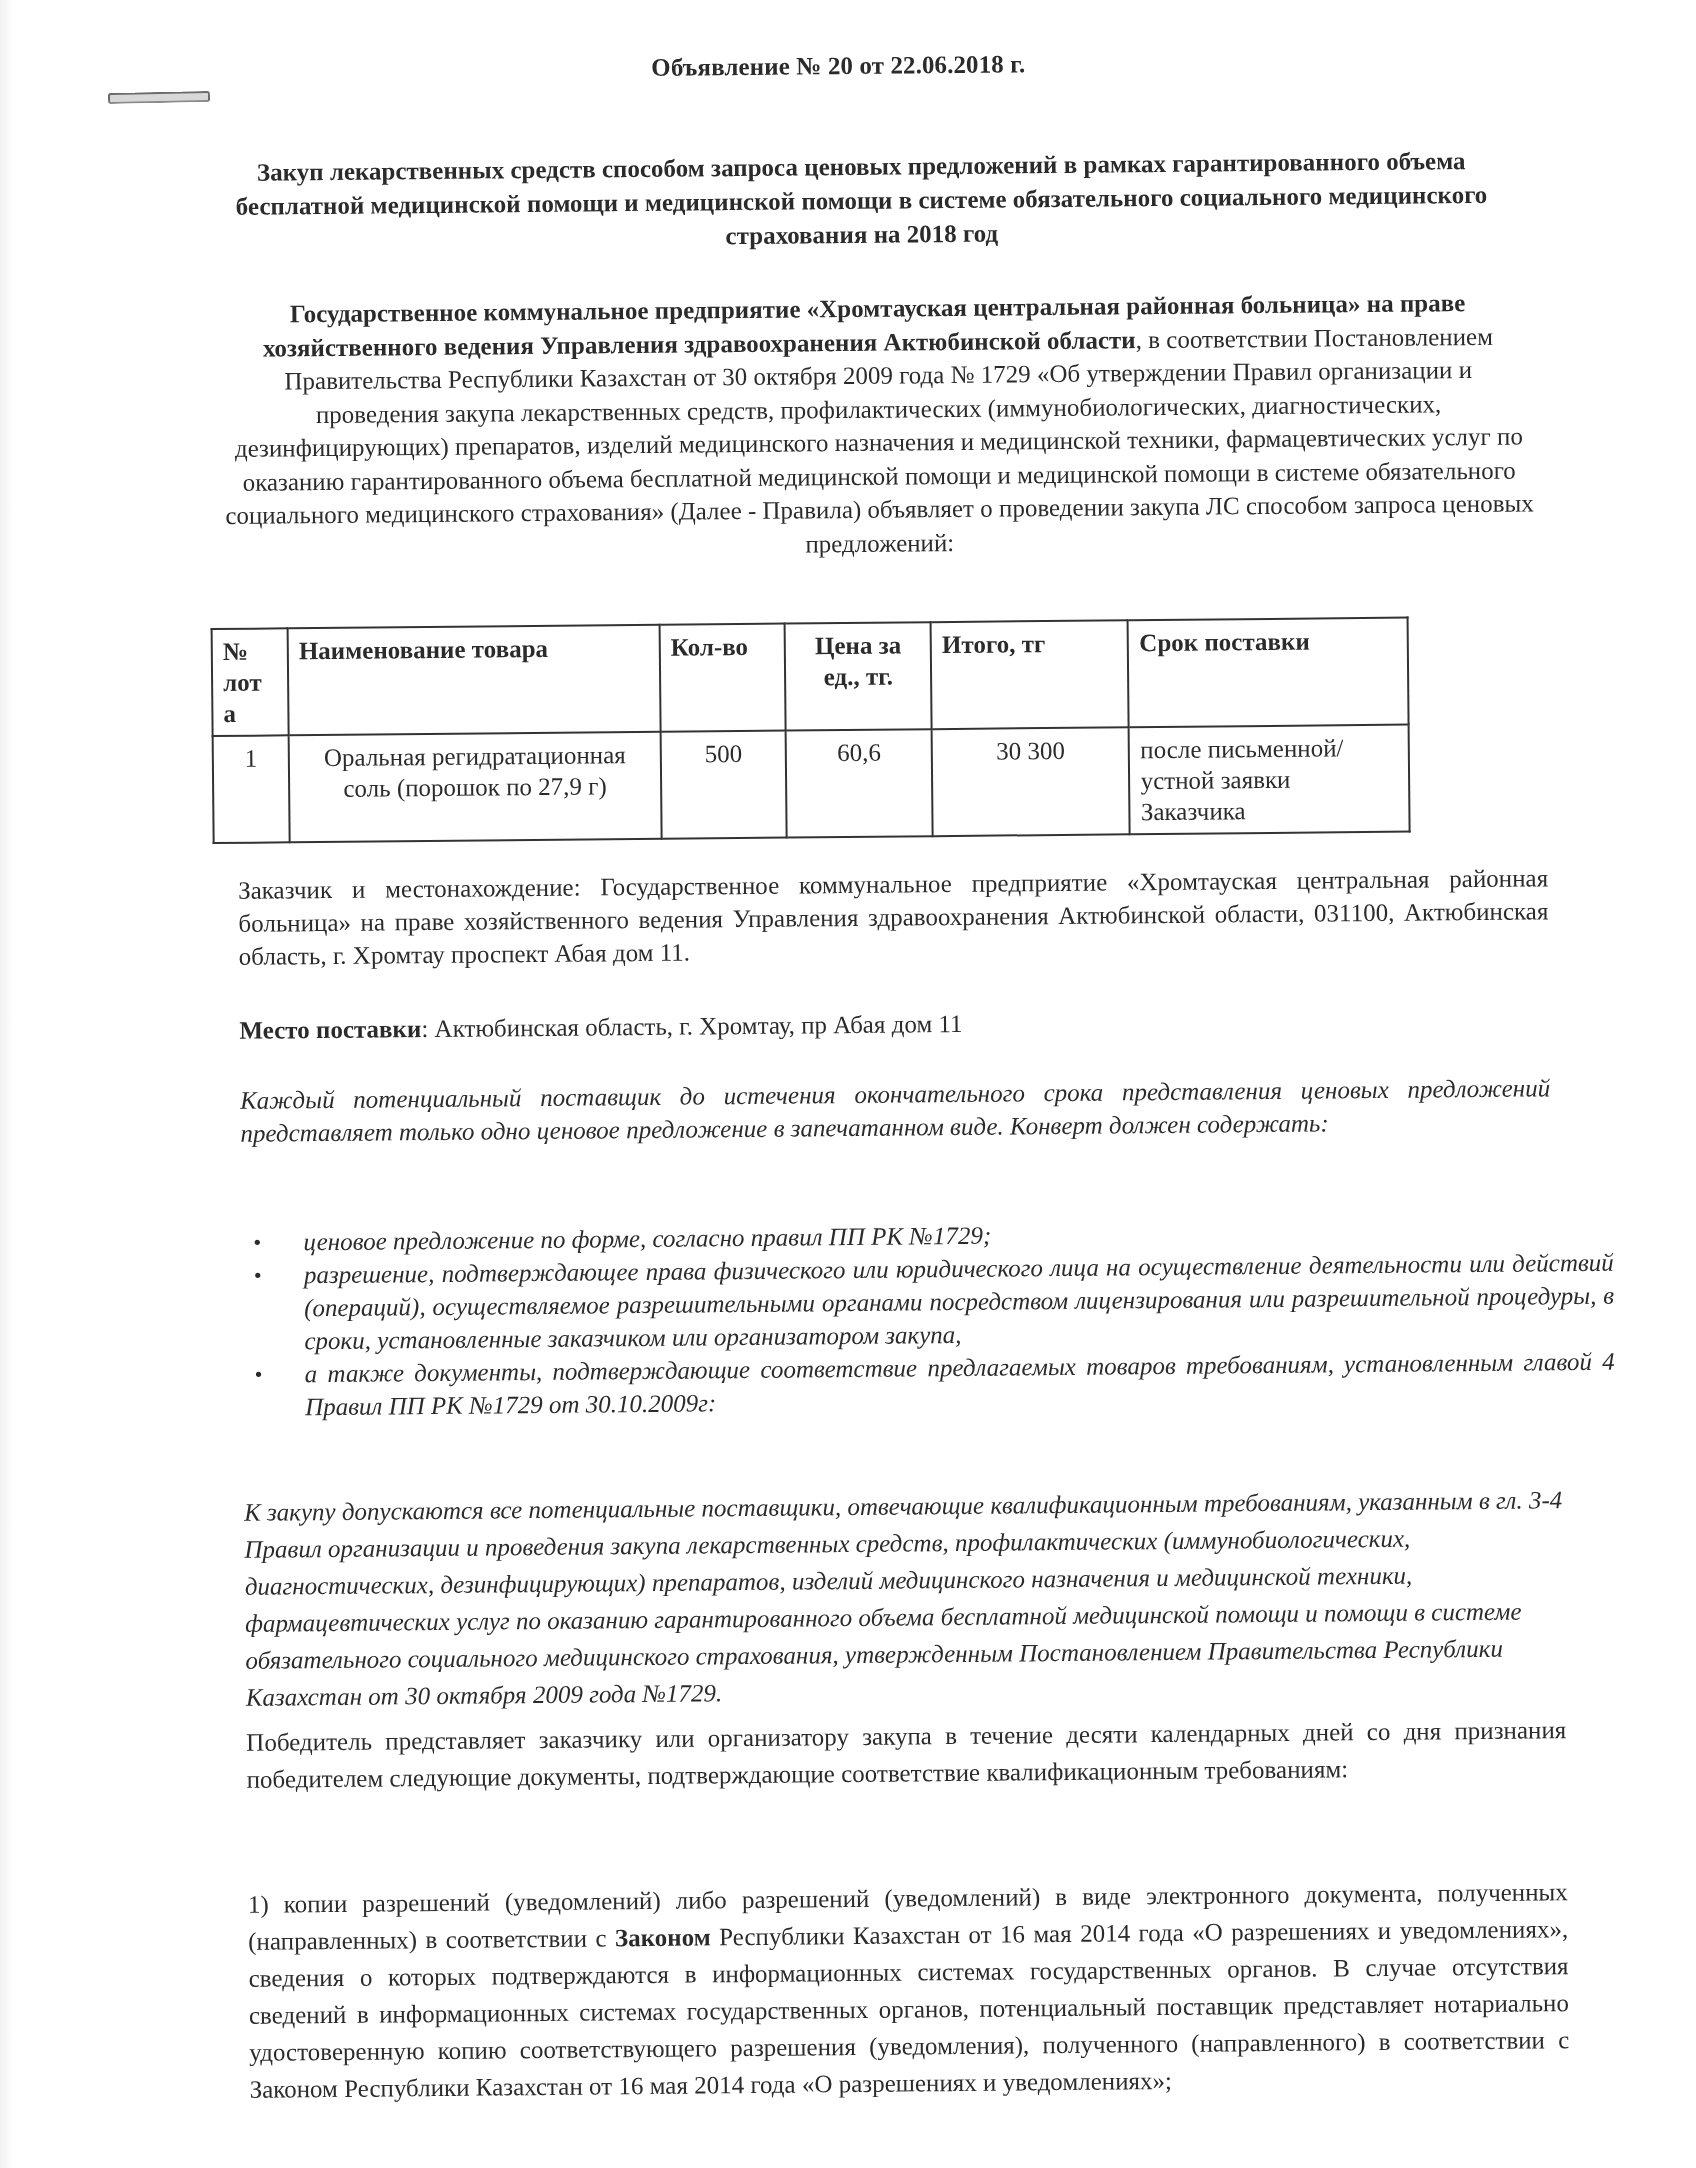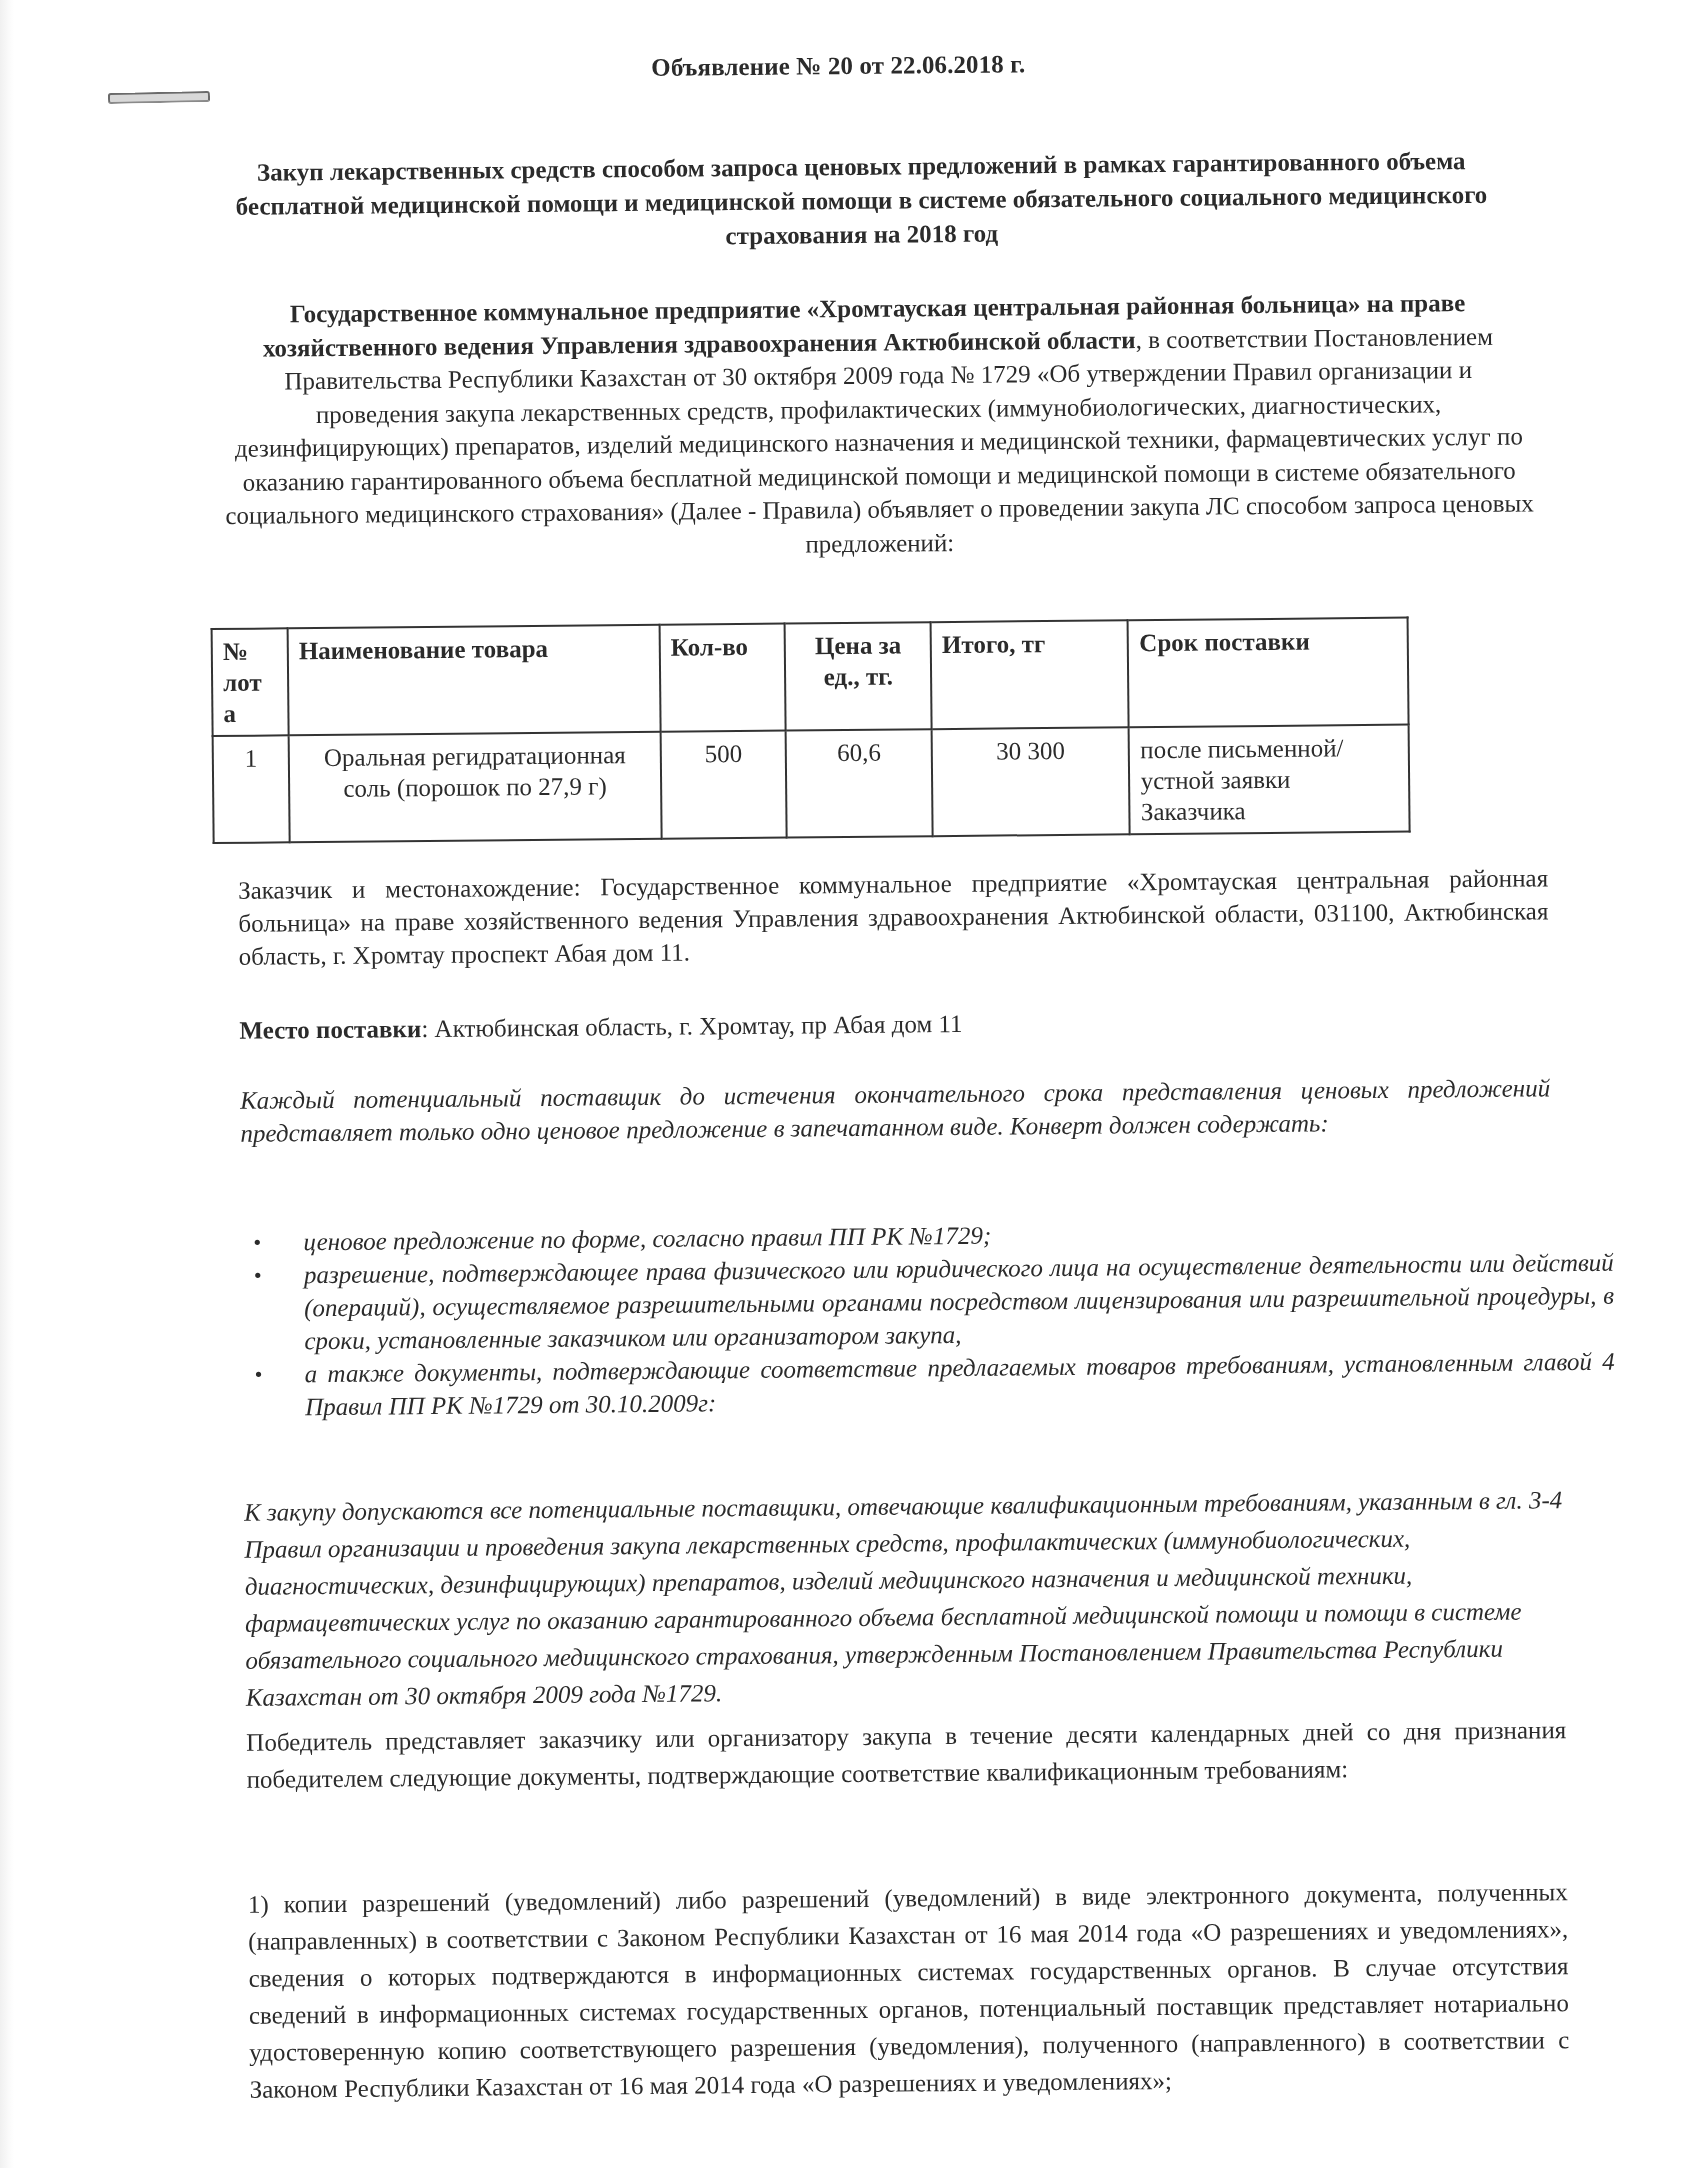--- a/index.html
+++ b/index.html
@@ -153,21 +153,21 @@
       text-align: justify;
     }
     .copies {
       position: absolute;
       left: 240px; width: 1320px;
       top: 1880px;
       font-size: 25px;
       line-height: 37px;
       text-align: justify;
     }
-    .copies b { font-weight: normal; }
+    .copies b { font-weight: bold; }
   </style>
 </head>
 <body>
 
 <div class="page-edge"></div>
 <div class="staple"></div>
 
 <div class="doc">
 
   <div class="title">Объявление № 20 от 22.06.2018 г.</div>

